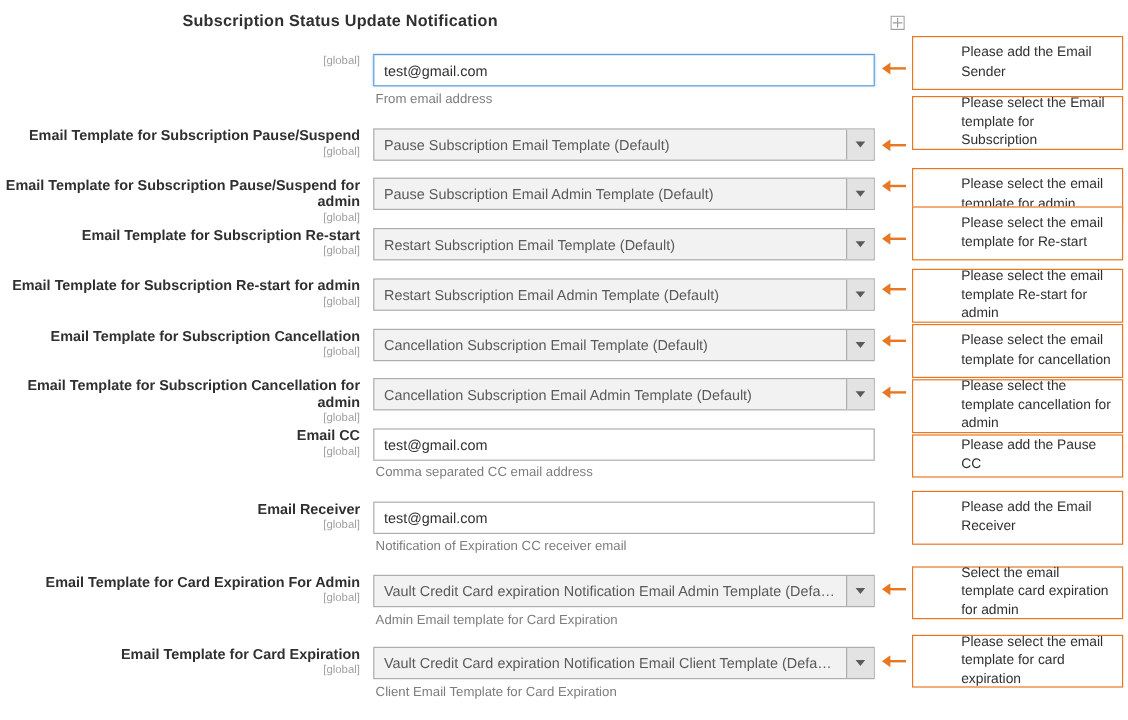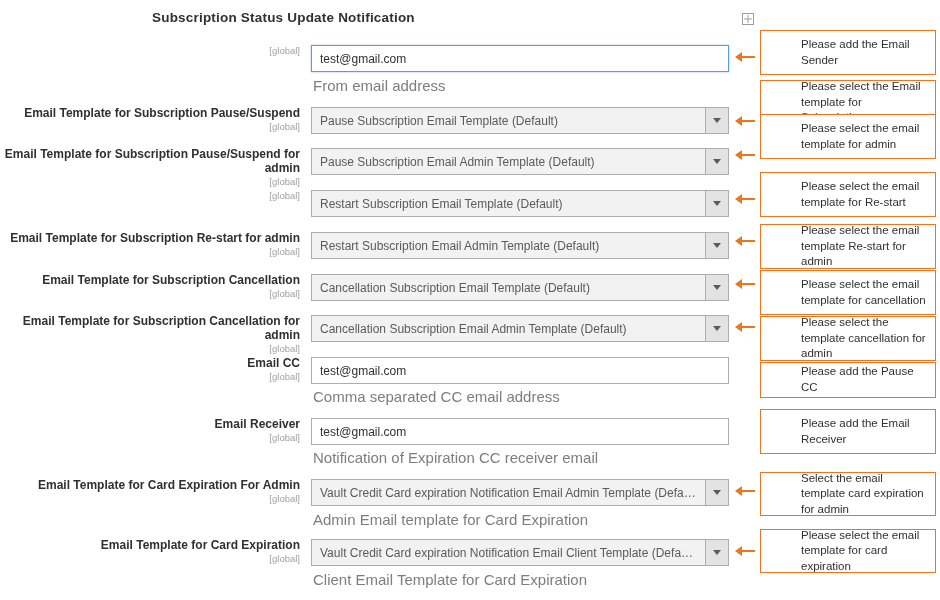--- a/index.html
+++ b/index.html
@@ -132,21 +132,21 @@
     width: 0;
     height: 0;
     border-left: 4px solid transparent;
     border-right: 4px solid transparent;
     border-top: 5px solid #5a5a5a;
   }
 
   .help-note {
     position: absolute;
     left: 313px;
-    font-size: 15px;
+    font-size: 11px;
     color: #7d7d7d;
   }
 
   
   .note {
     position: absolute;
     left: 760px;
     width: 176px;
     box-sizing: border-box;
     border: 1px solid #e87722;
@@ -234,20 +234,21 @@
         <span class="select-value">Pause Subscription Email Admin Template (Default)</span>
         <span class="select-arrow">
             <span class="caret"></span>
           </span>
       </div>
     </div>
   </div>
 
   <div class="row" style="top:190px">
     <div class="label-wrap">
+      <span class="label-main">Email Template for Subscription Re-start</span>
       <span class="label-scope">[global]</span>
     </div>
     <div class="field">
       <div class="select-box">
         <span class="select-value">Restart Subscription Email Template (Default)</span>
         <span class="select-arrow">
             <span class="caret"></span>
           </span>
       </div>
     </div>
@@ -365,21 +366,21 @@
       <span class="shaft"></span>
     </div>
   <div class="note" style="top:80px; height:45px">
     <span class="note-text">Please select the Email template for Subscription</span>
   </div>
 
   <div class="arrow" style="top:150px; left:735px">
       <span class="head"></span>
       <span class="shaft"></span>
     </div>
-  <div class="note" style="top:114px; height:45px">
+  <div class="note" style="top:140px; height:45px">
     <span class="note-text">Please select the email template for admin</span>
   </div>
 
   <div class="arrow" style="top:194px; left:735px">
       <span class="head"></span>
       <span class="shaft"></span>
     </div>
   <div class="note" style="top:172px; height:45px">
     <span class="note-text">Please select the email template for Re-start</span>
   </div>

